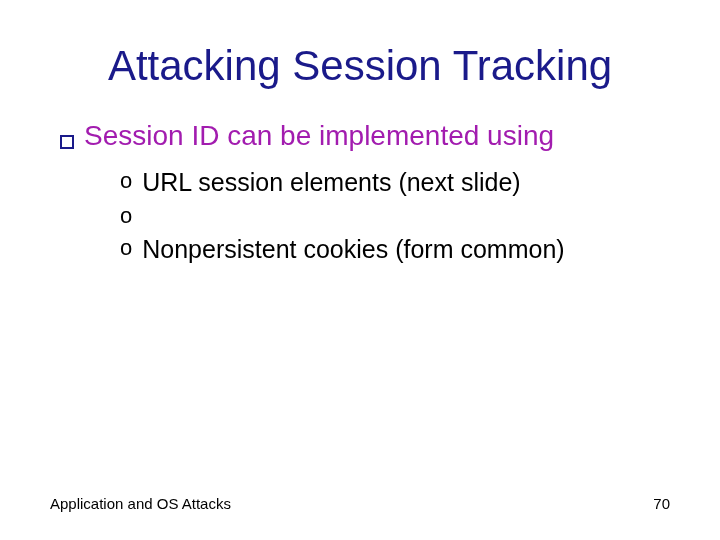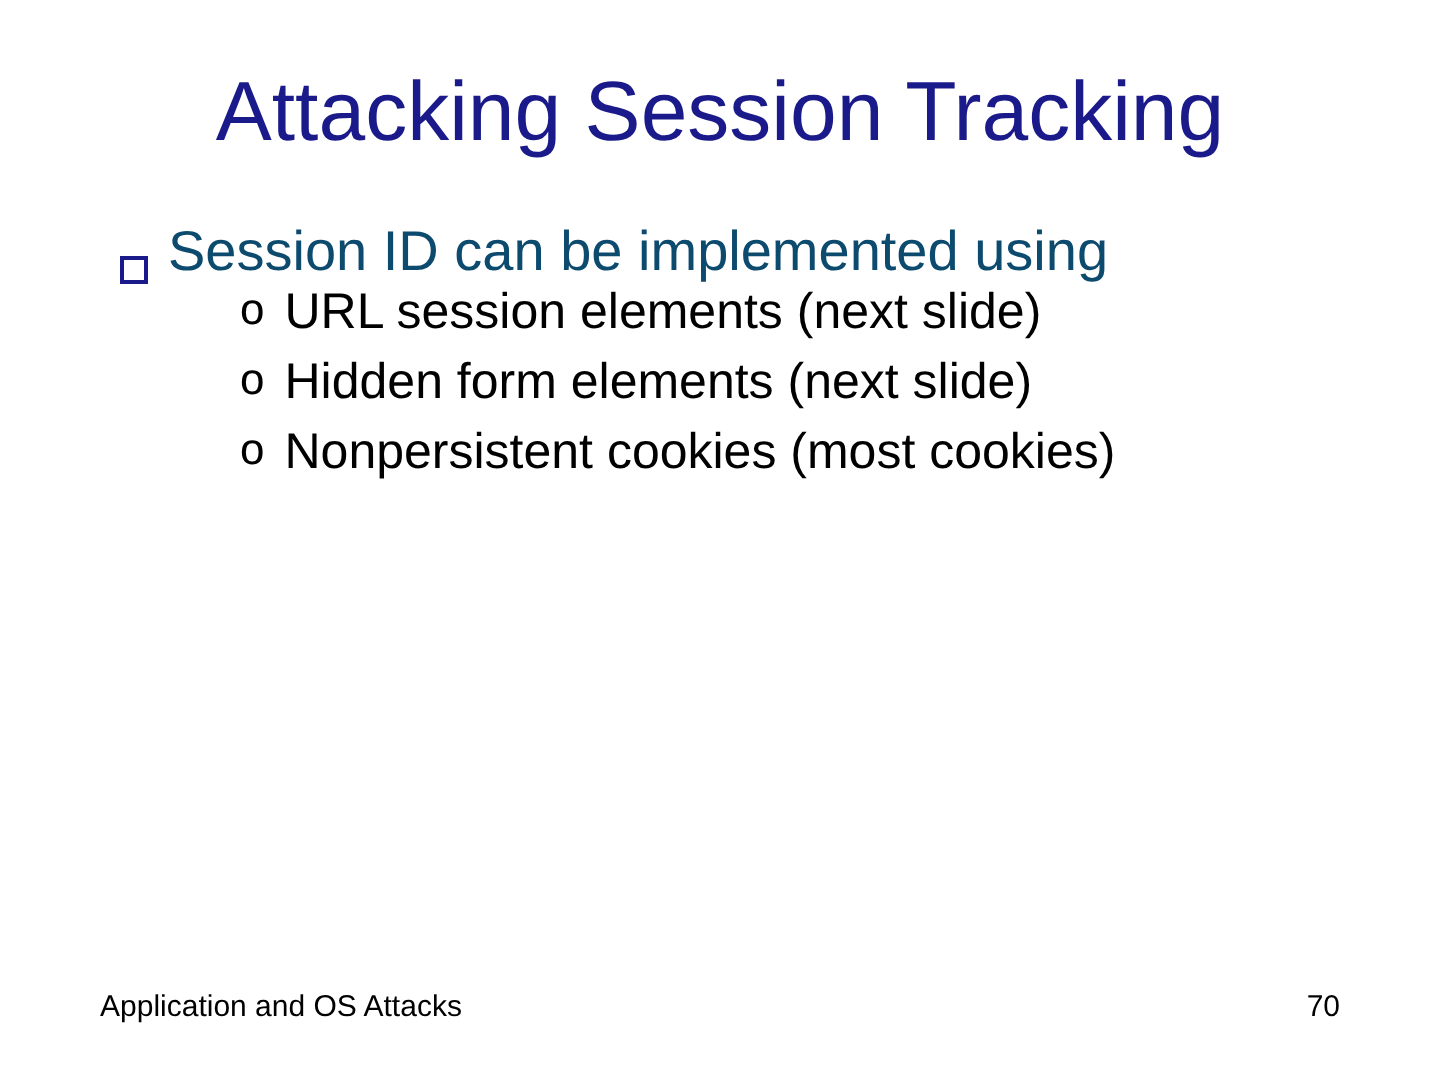--- a/index.html
+++ b/index.html
@@ -11,37 +11,37 @@
       width: 720px;
       height: 540px;
       background: #ffffff;
       font-family: "Comic Sans MS", "Comic Sans", cursive, sans-serif;
       position: relative;
       overflow: hidden;
     }
     .slide {
       width: 100%;
       height: 100%;
-      padding: 32px 50px 40px 50px;
+      padding: 42px 50px 40px 50px;
       position: relative;
     }
     .title {
       font-size: 42px;
       color: #1a1a8a;
       text-align: center;
       margin-bottom: 30px;
       font-weight: normal;
     }
     .level1 {
       font-size: 28px;
-      color: #0c4a6e;
-      margin-bottom: 0;
+      color: #a21caf;
+      margin-bottom: 16px;
       margin-left: 10px;
       display: flex;
-      align-items: flex-end;
+      align-items: center;
     }
     .bullet-square {
       display: inline-block;
       width: 14px;
       height: 14px;
       border: 2px solid #1a1a8a;
       margin-right: 10px;
       margin-top: 12px;
       flex-shrink: 0;
     }
@@ -82,25 +82,24 @@
     <span>Session ID can be implemented using</span>
   </div>
 
   <div class="level2">
     <span class="bullet-o">o</span>
     <span>URL session elements (next slide)</span>
   </div>
 
   <div class="level2">
     <span class="bullet-o">o</span>
-    <span>Hidden form elements (next slide)</span>
   </div>
 
   <div class="level2">
     <span class="bullet-o">o</span>
-    <span>Nonpersistent cookies (most cookies)</span>
+    <span>Nonpersistent cookies (form common)</span>
   </div>
 
   <div class="footer">
     <span>Application and OS Attacks</span>
     <span>70</span>
   </div>
 </div>
 
 </body></html>

